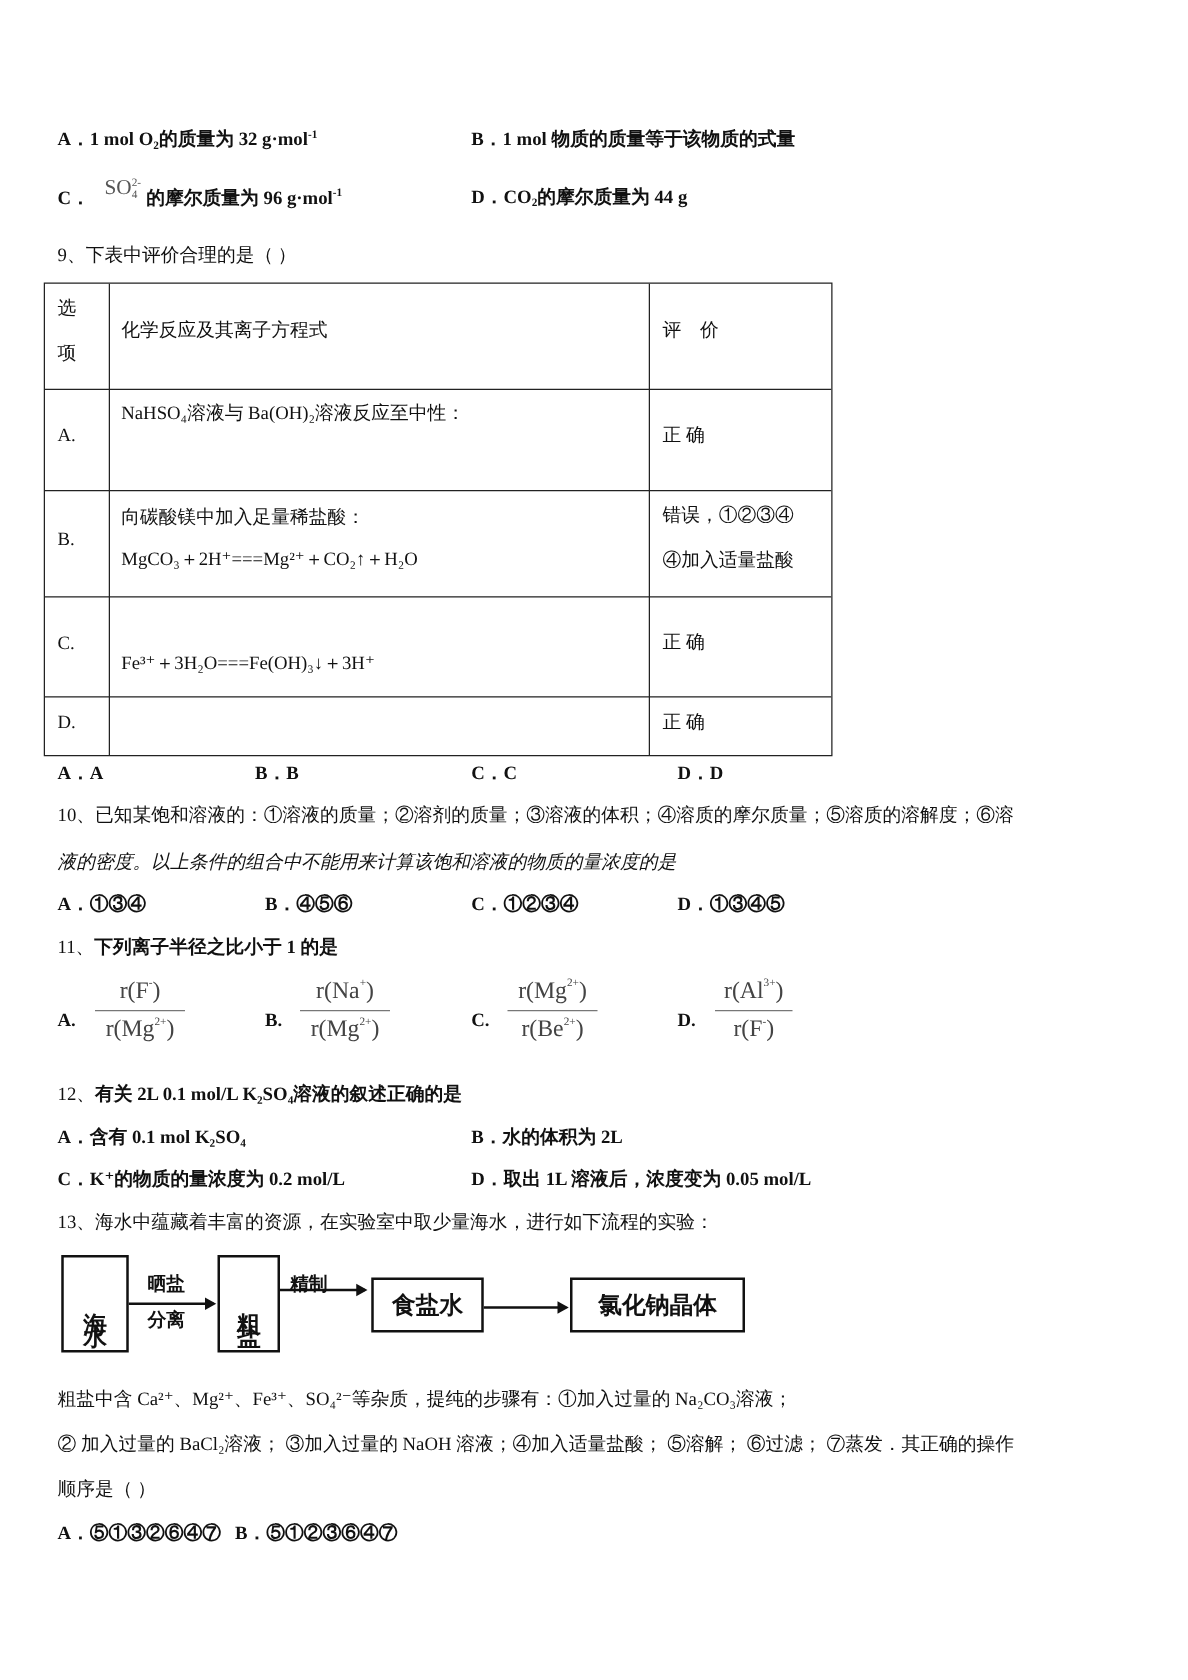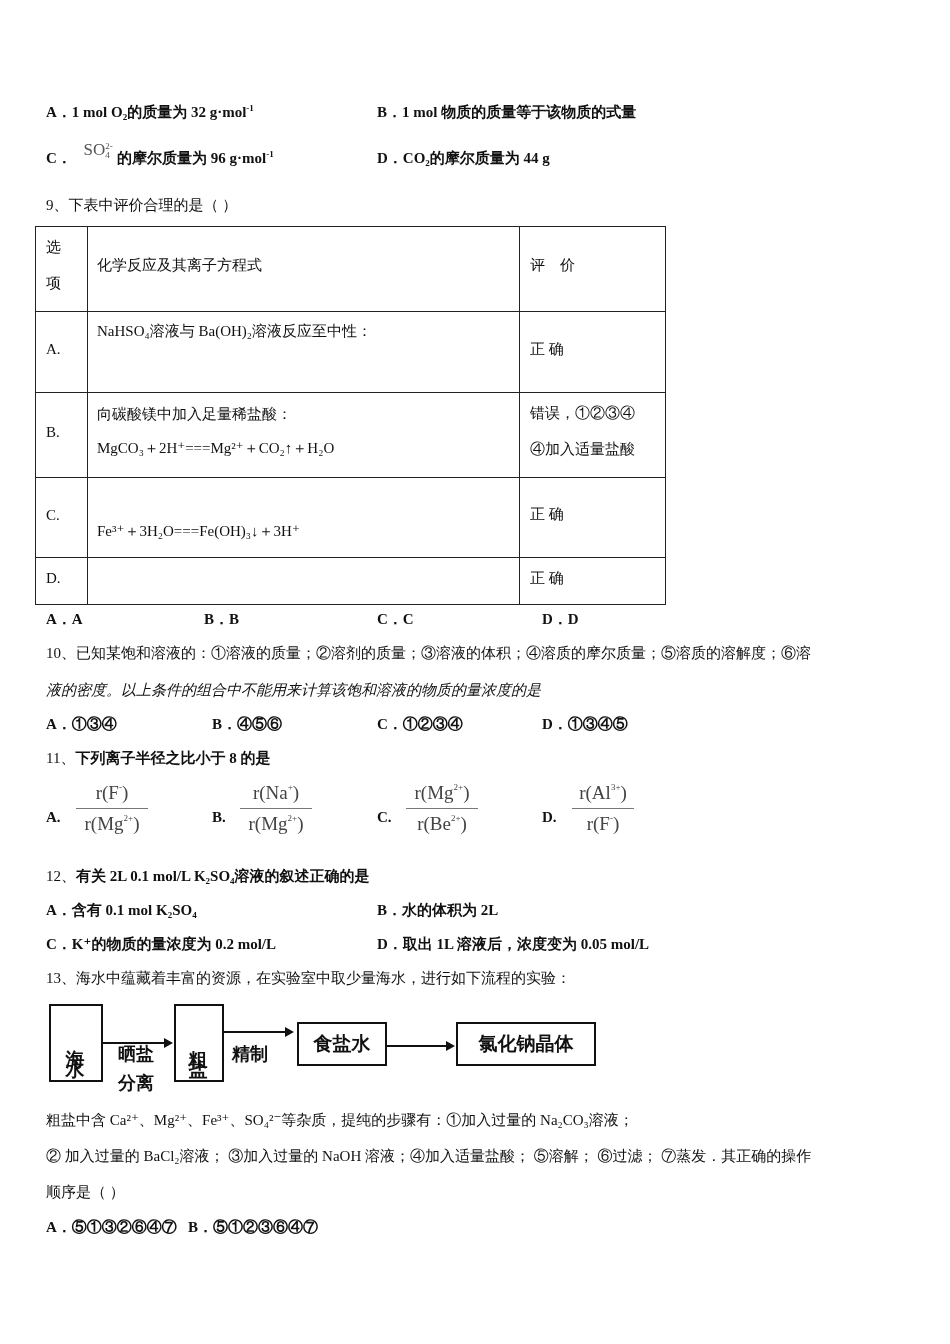--- a/index.html
+++ b/index.html
@@ -23,21 +23,21 @@
   .frac .bar { display:block; border-top:1.4px solid #777; margin:2px 0; }
   .frac sup { font-size:9px; vertical-align:9px; }
   
   .box { position:absolute; border:2px solid #111; box-sizing:border-box; display:flex;
          align-items:center; justify-content:center; font-family:"DejaVu Sans",sans-serif;
          font-weight:bold; font-size:19px; }
   .vtext { writing-mode:vertical-rl; letter-spacing:8px; }
   .arrow { position:absolute; height:0; border-top:2px solid #111; }
   .arrow::after { content:""; position:absolute; right:-2px; top:-6px; border-left:9px solid #111;
                   border-top:5px solid transparent; border-bottom:5px solid transparent; }
-  .lbl { position:absolute; font-family:"DejaVu Sans",sans-serif; font-weight:bold; font-size:18px; white-space:nowrap;margin-top:24px; }
+  .lbl { position:absolute; font-family:"DejaVu Sans",sans-serif; font-weight:bold; font-size:15px; white-space:nowrap; }
 </style>
 </head>
 <body>
 
 <div class="abs t15 b" style="left:46px;top:102px;">
   <span>A．</span><span>1 mol O</span><sub>2</sub><span>的质量为 32 g·mol</span><sup>-1</sup>
 </div>
 <div class="abs t15 b" style="left:377px;top:102px;">
   <span>B．</span><span>1 mol 物质的质量等于该物质的式量</span>
 </div>
@@ -91,21 +91,21 @@
 <div class="abs t15" style="left:542px;top:609px;"><span class="b">D．D</span></div>
 
 <div class="abs t15" style="left:46px;top:643px;">10、已知某饱和溶液的：①溶液的质量；②溶剂的质量；③溶液的体积；④溶质的摩尔质量；⑤溶质的溶解度；⑥溶</div>
 <div class="abs t15" style="left:46px;top:680px;font-style:italic;">液的密度。以上条件的组合中不能用来计算该饱和溶液的物质的量浓度的是</div>
 <div class="abs t15 b" style="left:46px;top:714px;">A．①③④</div>
 <div class="abs t15 b" style="left:212px;top:714px;">B．④⑤⑥</div>
 <div class="abs t15 b" style="left:377px;top:714px;">C．①②③④</div>
 <div class="abs t15 b" style="left:542px;top:714px;">D．①③④⑤</div>
 
 <div class="abs t15" style="left:46px;top:748px;">
-  <span>11、</span><span class="b">下列离子半径之比小于 8 的是</span>
+  <span>11、</span><span class="b">下列离子半径之比小于 1 的是</span>
 </div>
 
 <div class="abs t15 b" style="left:46px;top:807px;">A.</div>
 <div class="frac" style="left:76px;top:780px;width:72px;">
   <span class="num"><span>r(F</span><sup>-</sup>)</span>
   <span class="bar"></span>
   <span class="den"><span>r(Mg</span><sup>2+</sup>)</span>
 </div>
 
 <div class="abs t15 b" style="left:212px;top:807px;">B.</div>

